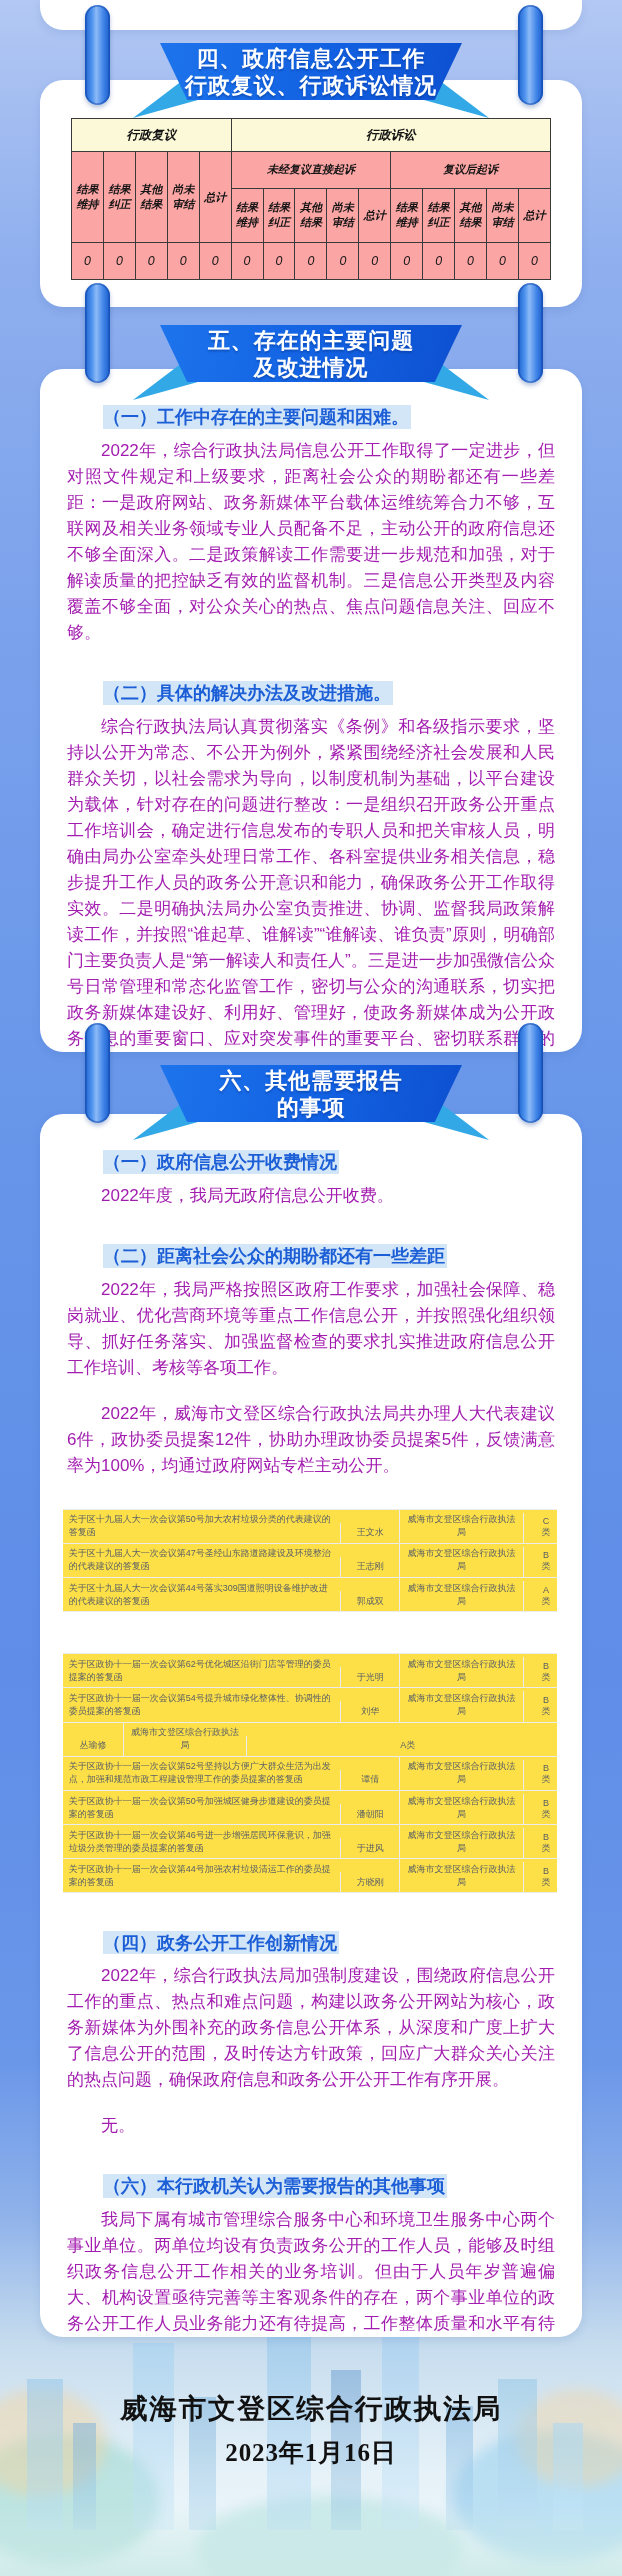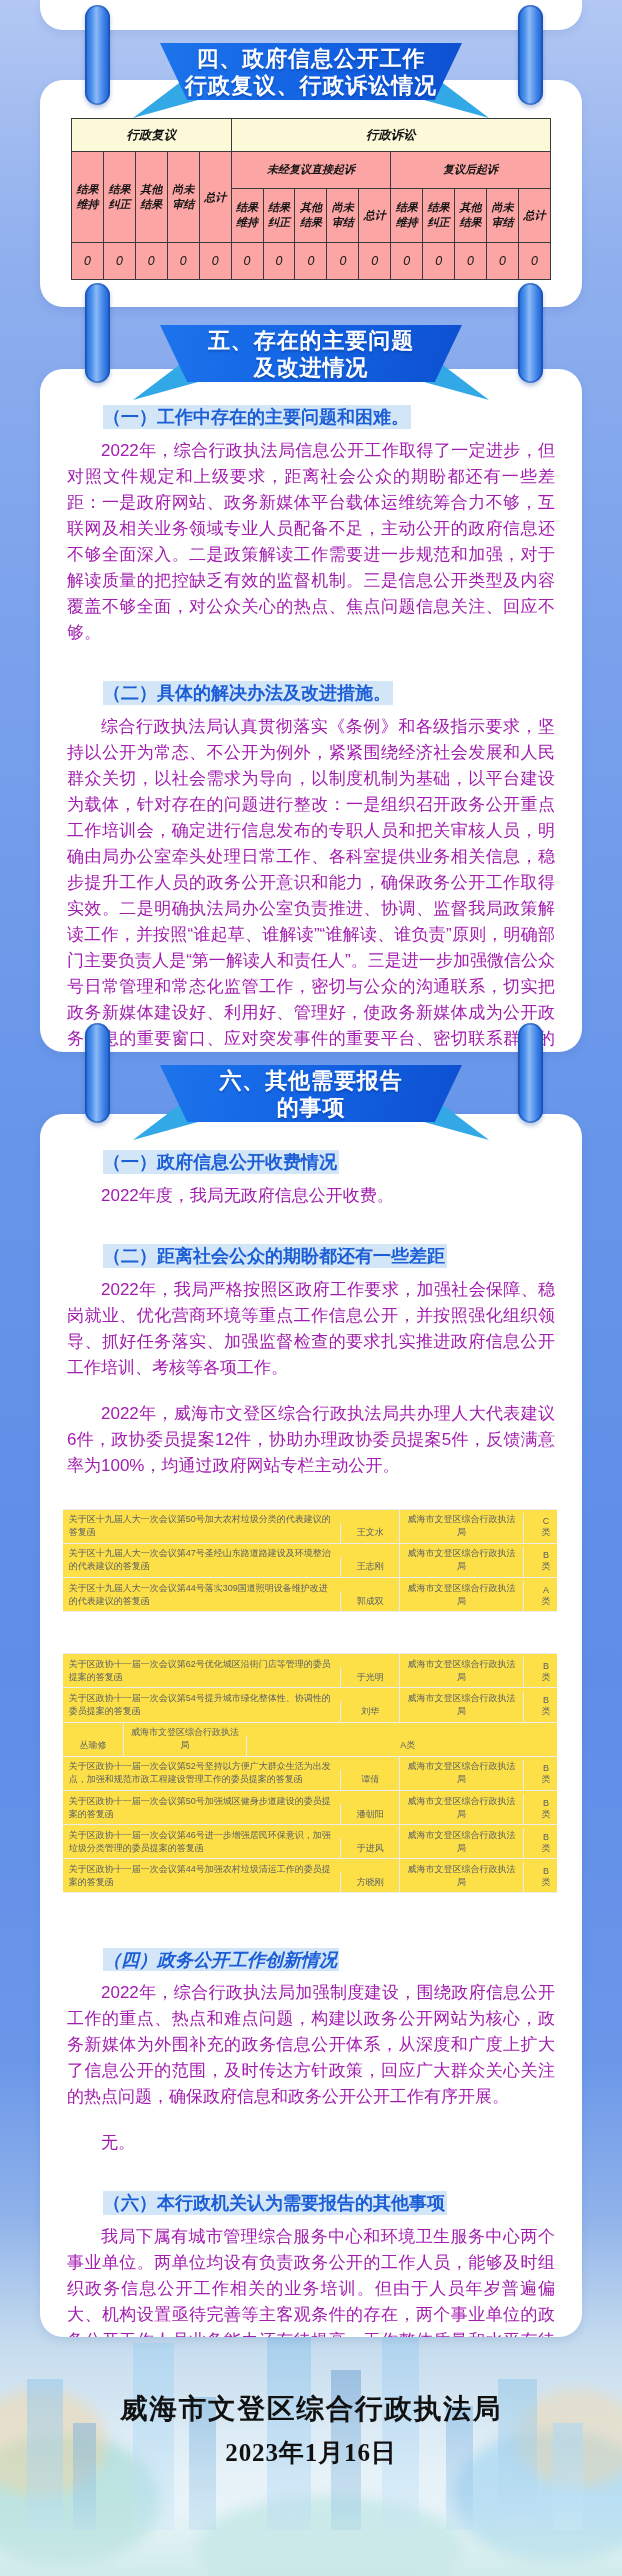--- a/index.html
+++ b/index.html
@@ -300,21 +300,21 @@
         <div class="pcell pt-grade">B类</div>
       </div>
       <div class="prow">
         <div class="pcell pt-title">关于区政协十一届一次会议第44号加强农村垃圾清运工作的委员提案的答复函</div>
         <div class="pcell pt-name">方晓刚</div>
         <div class="pcell pt-unit">威海市文登区综合行政执法局</div>
         <div class="pcell pt-grade">B类</div>
       </div>
     </div>
 
-    <p class="h-blue" style="margin-top:54px;font-style:italic;"><span class="hl">（四）政务公开工作创新情况</span></p>
+    <p class="h-blue" style="margin-top:37px;"><span class="hl">（四）政务公开工作创新情况</span></p>
     <p class="body-text">2022年，综合行政执法局加强制度建设，围绕政府信息公开工作的重点、热点和难点问题，构建以政务公开网站为核心，政务新媒体为外围补充的政务信息公开体系，从深度和广度上扩大了信息公开的范围，及时传达方针政策，回应广大群众关心关注的热点问题，确保政府信息和政务公开公开工作有序开展。</p>
 
     <p class="body-text">无。</p>
 
     <p class="h-blue gap-top"><span class="hl">（六）本行政机关认为需要报告的其他事项</span></p>
     <p class="body-text">我局下属有城市管理综合服务中心和环境卫生服务中心两个事业单位。两单位均设有负责政务公开的工作人员，能够及时组织政务信息公开工作相关的业务培训。但由于人员年岁普遍偏大、机构设置亟待完善等主客观条件的存在，两个事业单位的政务公开工作人员业务能力还有待提高，工作整体质量和水平有待进一步提升。</p>
 
   </div>
 </div>
 

